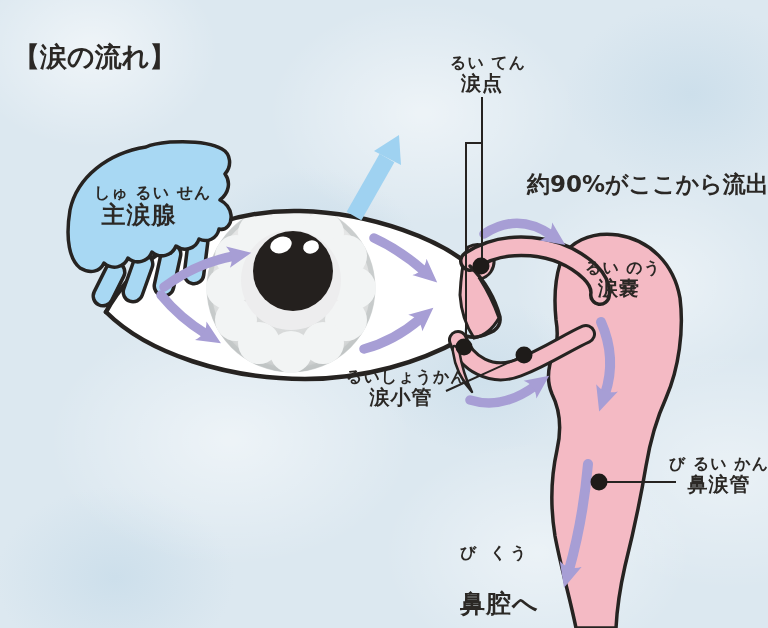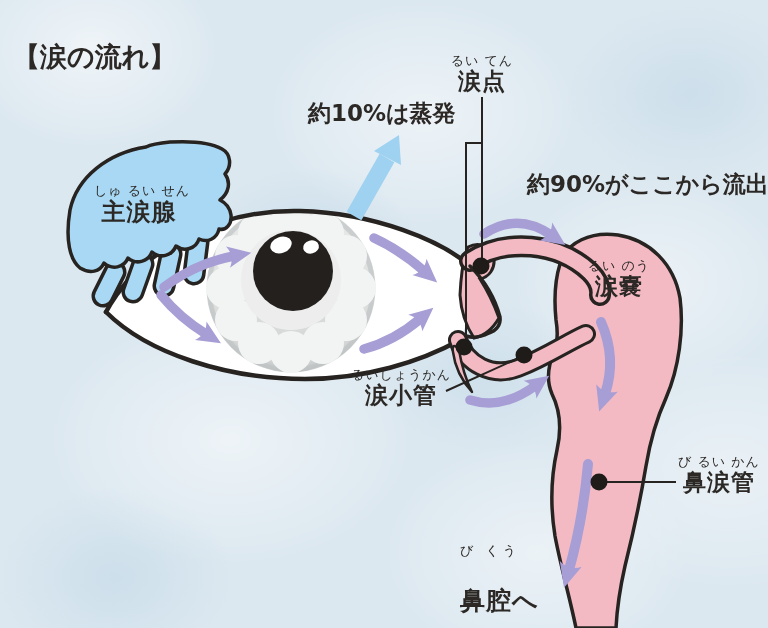--- a/index.html
+++ b/index.html
@@ -14,22 +14,22 @@
       radial-gradient(260px 180px at 30% 70%, rgba(255,255,255,.50), rgba(255,255,255,0) 70%),
       radial-gradient(220px 160px at 70% 88%, rgba(255,255,255,.45), rgba(255,255,255,0) 70%),
       radial-gradient(240px 170px at 95% 75%, rgba(255,255,255,.40), rgba(255,255,255,0) 70%),
       radial-gradient(160px 120px at 40% 40%, rgba(186,212,229,.55), rgba(186,212,229,0) 70%),
       radial-gradient(180px 130px at 90% 15%, rgba(186,212,229,.45), rgba(186,212,229,0) 70%),
       radial-gradient(150px 110px at 63% 60%, rgba(186,212,229,.40), rgba(186,212,229,0) 70%),
       radial-gradient(170px 130px at 15% 92%, rgba(186,212,229,.45), rgba(186,212,229,0) 70%);
   }
   #figure svg{position:absolute;left:0;top:0;}
   .lbl{position:absolute;color:#2b2825;font-weight:bold;text-align:center;line-height:1.12;white-space:nowrap;}
-  .furi{display:block;font-size:13px;letter-spacing:1px;font-weight:normal;}
-  .main{display:block;font-size:23px;letter-spacing:1px;font-weight:bold;}
+  .furi{display:block;font-size:16px;letter-spacing:1px;font-weight:bold;}
+  .main{display:block;font-size:20px;letter-spacing:1px;font-weight:bold;}
   #title-lbl{left:13px;top:42px;font-size:27px;letter-spacing:0px;}
   #evap-lbl{left:308px;top:101px;font-size:23px;}
   #outflow-lbl{left:491px;top:172px;font-size:23px;margin-left:36px;}
   #gland-lbl{left:94px;top:184px;width:90px;}
   #gland-lbl .main{font-size:24px;}
   #punctum-lbl{left:450px;top:54px;width:64px;}
   #sac-lbl{left:585px;top:259px;width:68px;}
   #canaliculi-lbl{left:346px;top:368px;width:110px;}
   #duct-lbl{left:668px;top:455px;width:102px;}
   #nasal-lbl{left:460px;top:544px;width:110px;text-align:left;}
@@ -169,21 +169,20 @@
     </g>
   </svg>
 
   <div id="gland-lbl" class="lbl">
     <span class="furi">しゅ るい せん</span>
     <span class="main">主涙腺</span>
   </div>
 
   <div id="title-lbl" class="lbl">【涙の流れ】</div>
 
-  <div id="evap-lbl" class="lbl">約10%は蒸発</div>
 
   <div id="punctum-lbl" class="lbl">
     <span class="furi">るい てん</span>
     <span class="main">涙点</span>
   </div>
 
   <div id="outflow-lbl" class="lbl">約90%がここから流出</div>
 
   <div id="sac-lbl" class="lbl">
     <span class="furi">るい のう</span>

